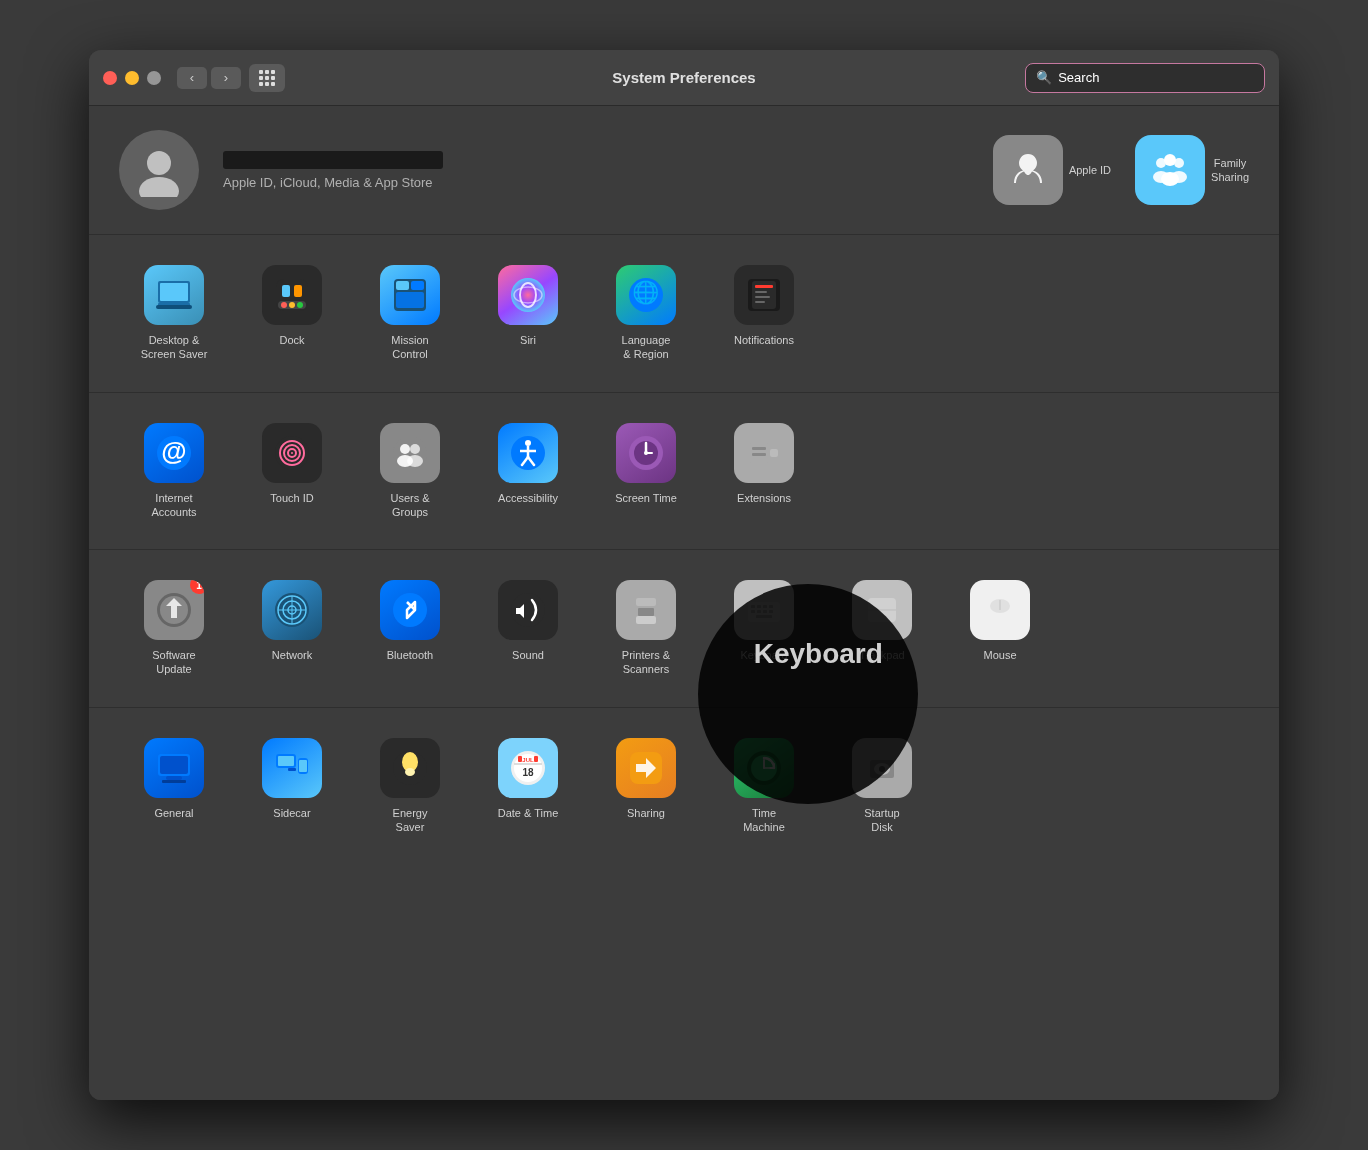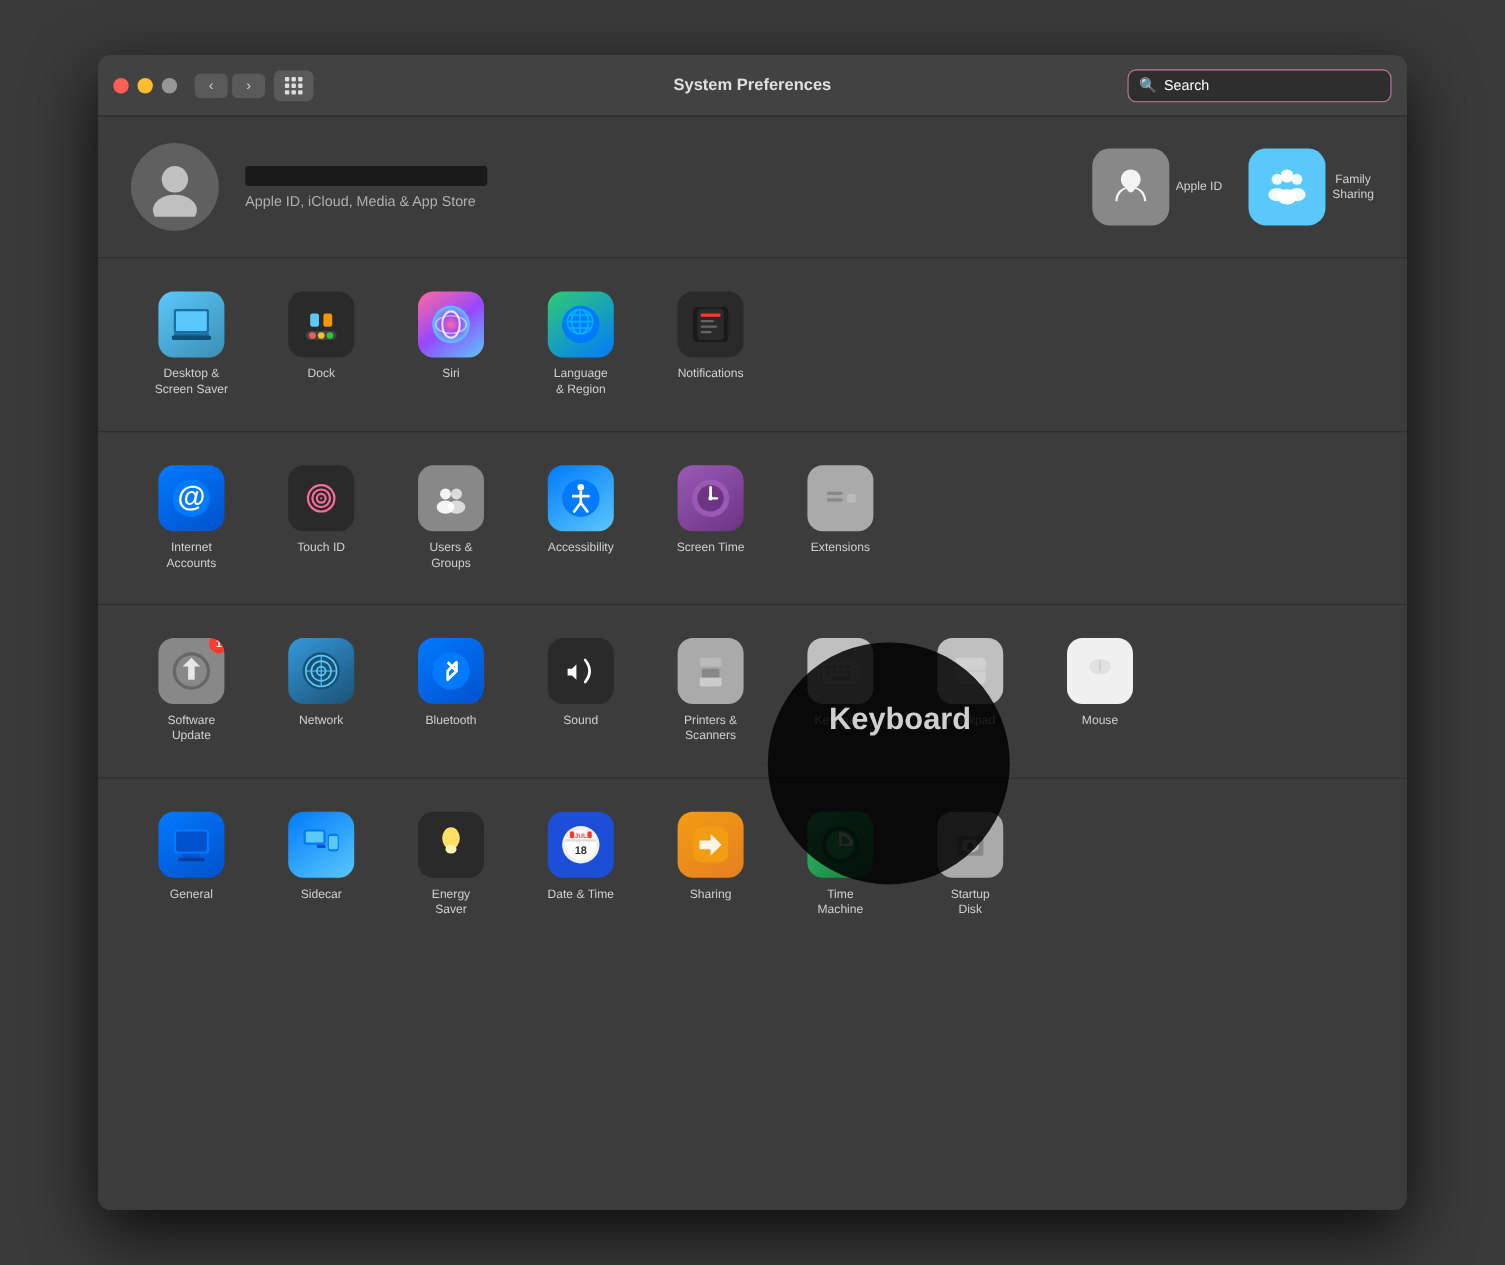--- a/index.html
+++ b/index.html
@@ -224,21 +224,21 @@
     .icon-network { background: linear-gradient(145deg, #3498db, #1a5276); }
     .icon-bluetooth { background: linear-gradient(145deg, #007aff, #0051cc); }
     .icon-sound { background: #2a2a2a; }
     .icon-printers { background: #aaa; }
     .icon-keyboard { background: #c0c0c0; }
     .icon-trackpad { background: #c0c0c0; }
     .icon-mouse { background: #f0f0f0; }
     .icon-displays { background: linear-gradient(145deg, #007aff, #0051cc); }
     .icon-sidecar { background: linear-gradient(145deg, #007aff, #5ac8fa); }
     .icon-energy { background: #2a2a2a; }
-    .icon-datetime { background: #1d4ed8; }
+    .icon-datetime { background: #7dd3fc; }
     .icon-sharing { background: linear-gradient(145deg, #f39c12, #e67e22); }
     .icon-timemachine { background: linear-gradient(145deg, #2ecc71, #1a7a3a); }
     .icon-startup { background: #aaa; }
 
     
     .badge {
       position: absolute;
       top: -4px;
       right: -4px;
       width: 18px;
@@ -385,20 +385,31 @@
               <circle cx="10" cy="28" r="3" fill="#ff5f57"></circle>
               <circle cx="18" cy="28" r="3" fill="#febc2e"></circle>
               <circle cx="26" cy="28" r="3" fill="#28c840"></circle>
               <rect x="8" y="8" width="8" height="12" rx="2" fill="#5ac8fa"></rect>
               <rect x="20" y="8" width="8" height="12" rx="2" fill="#ff9500"></rect>
             </svg>
           </div>
           <span class="pref-label">Dock</span>
         </div>
 
+        <div class="pref-item">
+          <div class="pref-icon icon-mission">
+            <svg width="36" height="36" viewBox="0 0 36 36">
+              <rect x="2" y="2" width="32" height="32" rx="4" fill="#1a5276"></rect>
+              <rect x="4" y="4" width="13" height="9" rx="2" fill="#5ac8fa"></rect>
+              <rect x="19" y="4" width="13" height="9" rx="2" fill="#007aff"></rect>
+              <rect x="4" y="15" width="28" height="16" rx="2" fill="#007aff" opacity="0.8"></rect>
+            </svg>
+          </div>
+          <span class="pref-label">Mission<br>Control</span>
+        </div>
 
         <div class="pref-item">
           <div class="pref-icon icon-siri">
             <svg width="36" height="36" viewBox="0 0 36 36">
               <defs>
                 <radialGradient id="siriGrad" cx="50%" cy="50%">
                   <stop offset="0%" stop-color="#ff6b9d"></stop>
                   <stop offset="50%" stop-color="#9747ff"></stop>
                   <stop offset="100%" stop-color="#5ac8fa"></stop>
                 </radialGradient>

